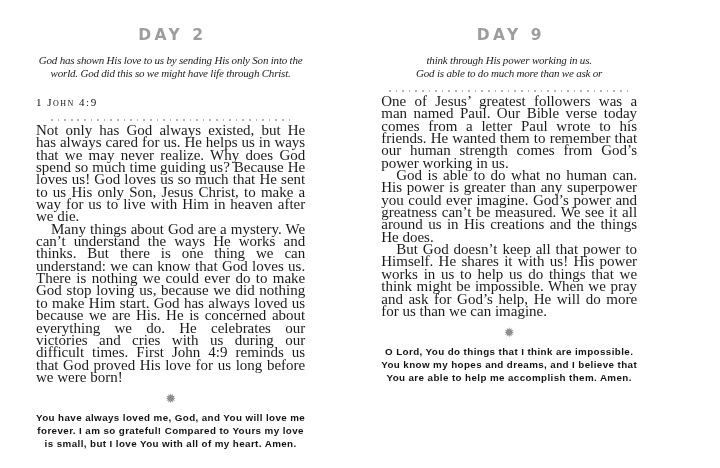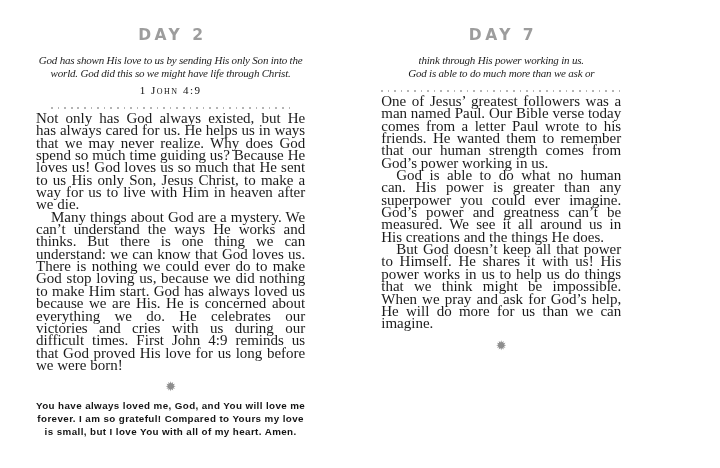--- a/index.html
+++ b/index.html
@@ -39,22 +39,22 @@
     margin-top: 11px;
     text-align: center;
     font-style: italic;
     font-size: 11px;
     line-height: 13px;
     letter-spacing: -0.2px;
     color: #1c1c1c;
   }
   .verse-line { white-space: nowrap; }
   .reference {
-    margin-top: 4px;
-    text-align: center;
+    margin-top: 16px;
+    text-align: left;
     font-variant: small-caps;
     font-size: 11px;
     line-height: 13px;
     letter-spacing: 1.5px;
     color: #111111;
   }
   .dotted-rule {
     height: 2px;
     width: 240px;
     margin: 10px auto 0 auto;
@@ -108,27 +108,32 @@
     </div>
     <div class="ornament">✹</div>
     <div class="prayer">
       <div class="prayer-line">You have always loved me, God, and You will love me</div>
       <div class="prayer-line">forever. I am so grateful! Compared to Yours my love</div>
       <div class="prayer-line">is small, but I love You with all of my heart. Amen.</div>
     </div>
   </section>
 
   <section class="page page--right">
-    <h1 class="day-heading">DAY 7</h1>
+    <h1 class="day-heading">DAY 9</h1>
     <div class="verse">
       <div class="verse-line">think through His power working in us.</div>
       <div class="verse-line">God is able to do much more than we ask or</div>
     </div>
     <div class="dotted-rule"></div>
     <div class="body-text">
       <p>One of Jesus’ greatest followers was a man named Paul. Our Bible verse today comes from a letter Paul wrote to his friends. He wanted them to remember that our human strength comes from God’s power working in us.</p>
       <p>God is able to do what no human can. His power is greater than any superpower you could ever imagine. God’s power and greatness can’t be measured. We see it all around us in His creations and the things He does.</p>
       <p>But God doesn’t keep all that power to Himself. He shares it with us! His power works in us to help us do things that we think might be impossible. When we pray and ask for God’s help, He will do more for us than we can imagine.</p>
     </div>
     <div class="ornament">✹</div>
+    <div class="prayer">
+      <div class="prayer-line">O Lord, You do things that I think are impossible.</div>
+      <div class="prayer-line">You know my hopes and dreams, and I believe that</div>
+      <div class="prayer-line">You are able to help me accomplish them. Amen.</div>
+    </div>
   </section>
 
 </div>
 
 </body></html>

